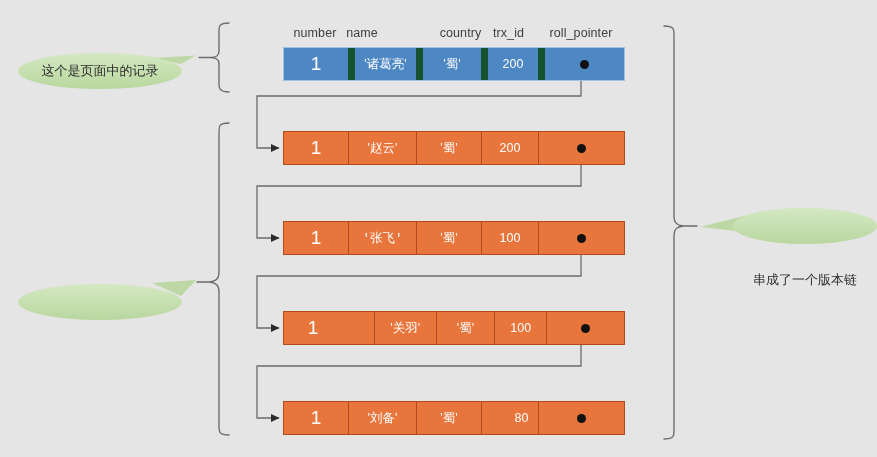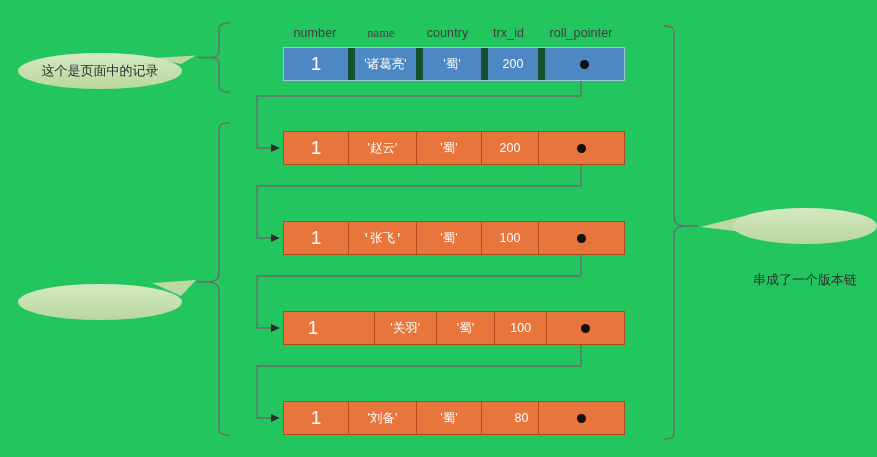--- a/index.html
+++ b/index.html
@@ -4,21 +4,21 @@
 <style>
   html,body{margin:0;padding:0;background:#ffffff;}
   body{
     font-family:"Liberation Sans","DejaVu Sans",sans-serif;
     -webkit-font-smoothing:antialiased;
   }
   #canvas{
     position:relative;
     width:877px;
     height:457px;
-    background:#22c55e;
+    background:#e5e5e5;
     overflow:hidden;
   }
   svg.layer{
     position:absolute;
     left:0; top:0;
     width:877px; height:457px;
     pointer-events:none;
   }
   
   .colhead{
@@ -129,22 +129,22 @@
 
       <path d="M 181 296 L 152 283 L 196 280 Z" fill="#bdd8a4"></path>
       <ellipse cx="100" cy="302" rx="82" ry="18" fill="url(#calloutGrad)"></ellipse>
 
       <path d="M 760 212 L 700 227 L 762 234 Z" fill="#bdd8a4"></path>
       <ellipse cx="805" cy="226" rx="72" ry="18" fill="url(#calloutGrad)"></ellipse>
     </g>
   </svg>
 
   <div class="colhead" style="left:283px; top:26px; width:64px;">number</div>
-  <div class="colhead" style="left:347px; top:26px; width:68px;font-family:Liberation Serif, serif;">name</div>
-  <div class="colhead" style="left:415px; top:26px; width:65px;">country</div>
+  <div class="colhead" style="left:328px; top:26px; width:68px;">name</div>
+  <div class="colhead" style="left:428px; top:26px; width:65px;">country</div>
   <div class="colhead" style="left:480px; top:26px; width:57px;">trx_id</div>
   <div class="colhead" style="left:537px; top:26px; width:88px;">roll_pointer</div>
 
   <div class="record blue" style="left:283px; top:47px; width:342px;">
     <div class="cell num" style="width:64px;">1</div>
     <div class="cell" style="width:68px;">'诸葛亮'</div>
     <div class="cell" style="width:65px;">'蜀'</div>
     <div class="cell" style="width:57px;">200</div>
     <div class="cell ptr" style="width:86px;">
       <span class="dot"></span>

